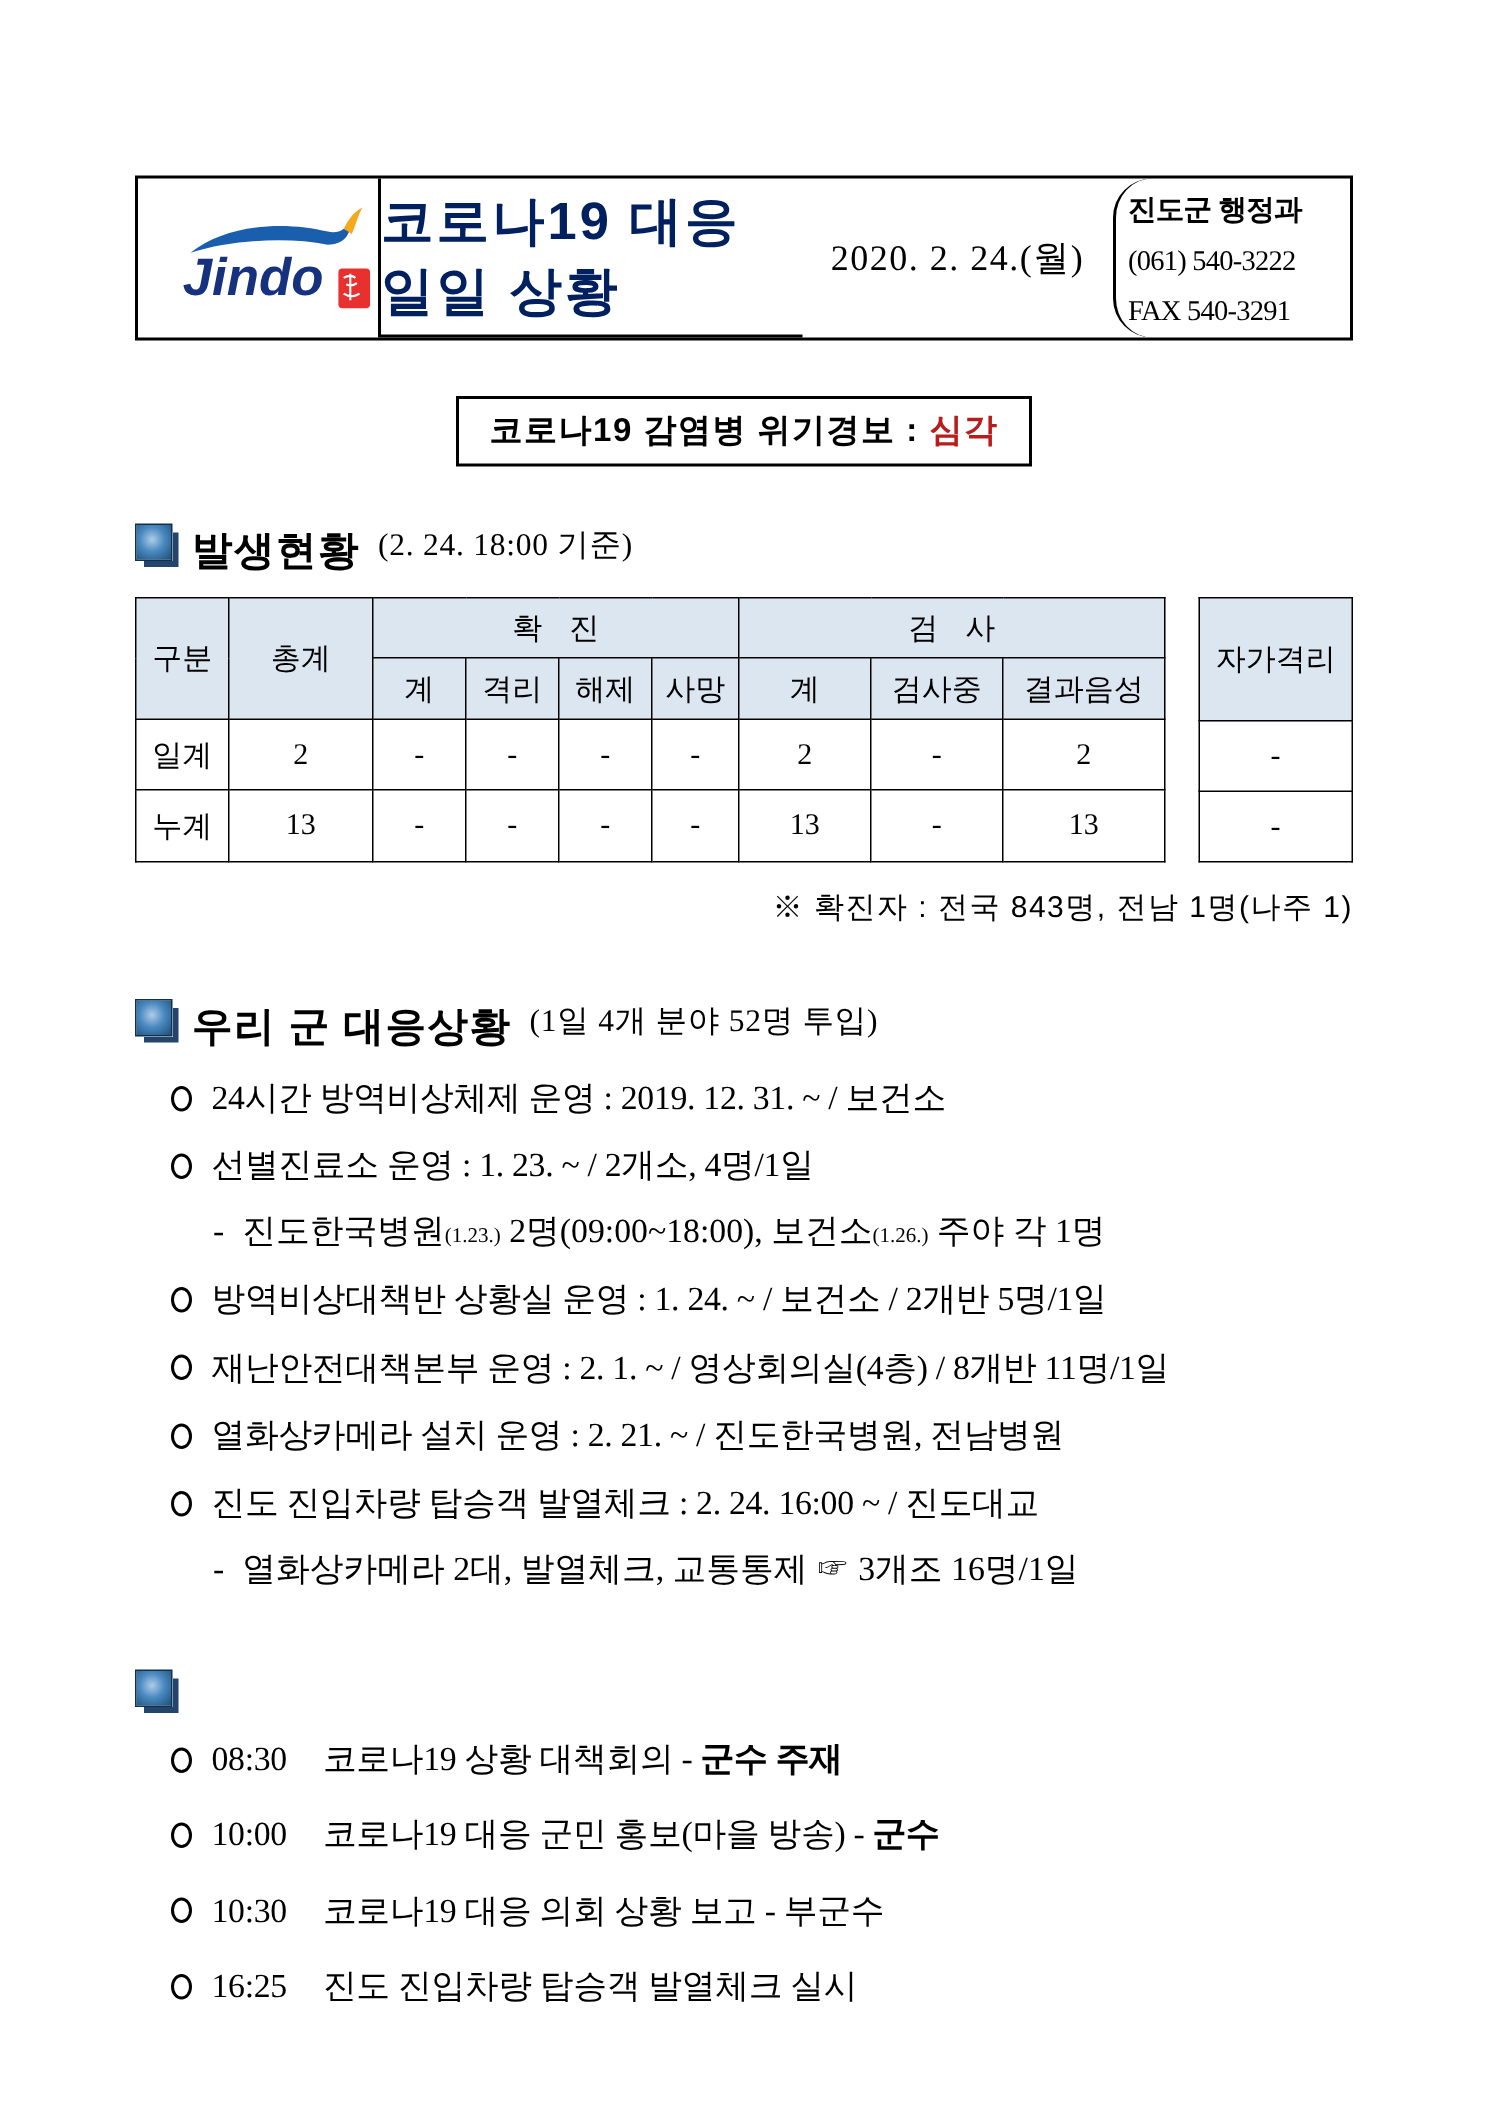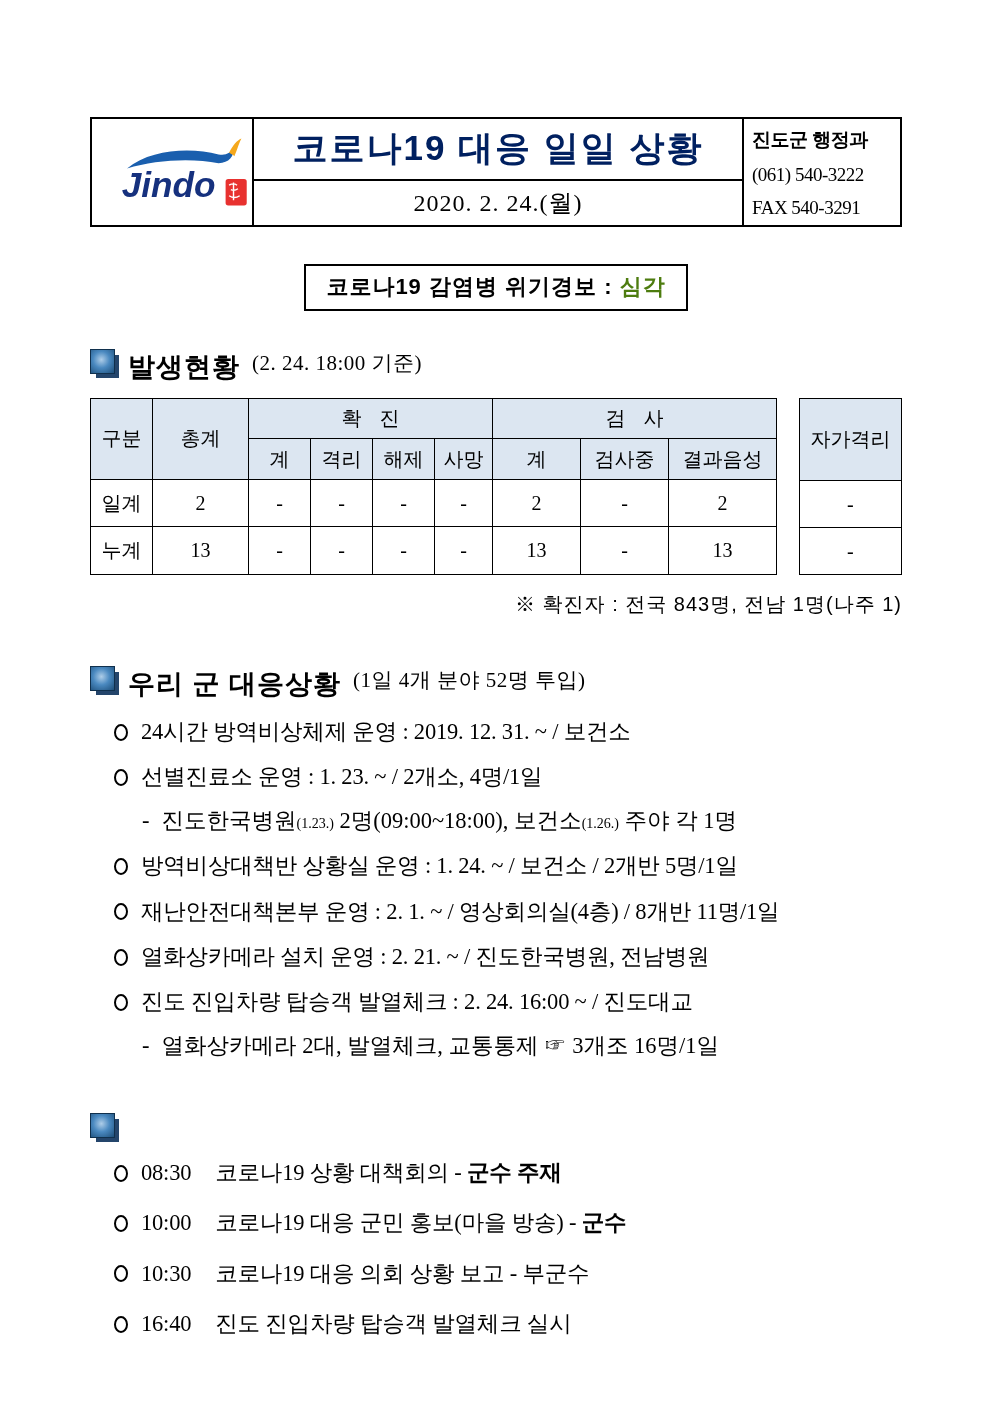--- a/index.html
+++ b/index.html
@@ -19,39 +19,39 @@
   .hdr {
     display: flex;
     border: 2px solid #000;
     height: 110px;
   }
   .hdr-logo {
     width: 162px;
     border-right: 2px solid #000;
     display:flex; align-items:center; justify-content:center;padding-left:28px;
   }
-  .hdr-center { flex: 1; display:flex; flex-direction:column; }
+  .hdr-center { flex: 1; display:flex; }
   .hdr-title {
     flex: 1.15;
     display:flex; align-items:center; justify-content:center;
     border-bottom: 2px solid #000;
     font-size: 35px; font-weight: 800; letter-spacing: 2px;
     color: #002060;
   }
   .hdr-date {
     flex: 0.85;
     display:flex; align-items:center; justify-content:center;
     font-family: "Liberation Serif", serif;
     font-size: 24px; letter-spacing: 1px;
   }
   .hdr-right {
     width: 158px;
     border-left: 2px solid #000;
     padding: 8px 6px 6px 8px;
-    display:flex; flex-direction:column; justify-content:space-between;
+    display:flex; flex-direction:column; justify-content:space-between;border-radius:26px;
   }
   .dept { font-size: 19px; font-weight: 800; letter-spacing:-0.5px; }
   .phone, .fax {
     font-family: Liberation Serif, serif;
     font-size: 19px; letter-spacing:-0.5px;
   }
 
   
   .logo-wrap { width: 140px; height: 86px; }
 
@@ -158,21 +158,21 @@
       </div>
       <div class="hdr-right">
         <div class="dept">진도군 행정과</div>
         <div class="phone">(061)  540-3222</div>
         <div class="fax">FAX  540-3291</div>
       </div>
     </div>
 
     <div class="alert-row">
       <div class="alert-box">
-        <span>코로나19 감염병 위기경보 : </span><span class="alert-level" style="color:#4d7c0f">심각</span>
+        <span>코로나19 감염병 위기경보 : </span><span class="alert-level" style="color:#b91c1c">심각</span>
       </div>
     </div>
 
     <div class="sec-head">
       <span class="sec-bullet"></span>
       <span class="sec-title">발생현황</span>
       <span class="sec-sub">(2. 24. 18:00 기준)</span>
     </div>
 
     <div class="tables">
@@ -302,19 +302,19 @@
         <span class="sched-time">10:00</span>
         <span><span>코로나19 대응 군민 홍보(마을 방송) - </span><span class="bold">군수</span></span>
       </div>
       <div class="item">
         <span class="o-bullet"></span>
         <span class="sched-time">10:30</span>
         <span><span>코로나19 대응 의회 상황 보고 - 부군수</span><span class="bold"></span></span>
       </div>
       <div class="item">
         <span class="o-bullet"></span>
-        <span class="sched-time">16:40</span>
+        <span class="sched-time">16:25</span>
         <span><span>진도 진입차량 탑승객 발열체크 실시</span><span class="bold"></span></span>
       </div>
     </div>
 
   </div>
 </div>
 
 </body></html>

